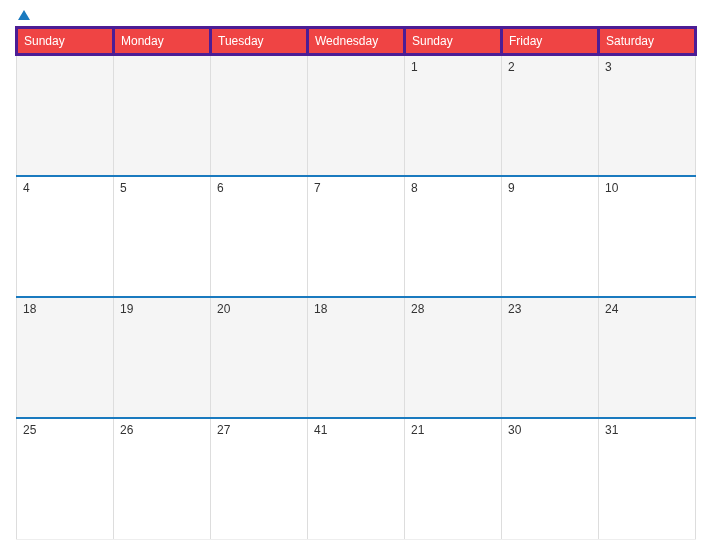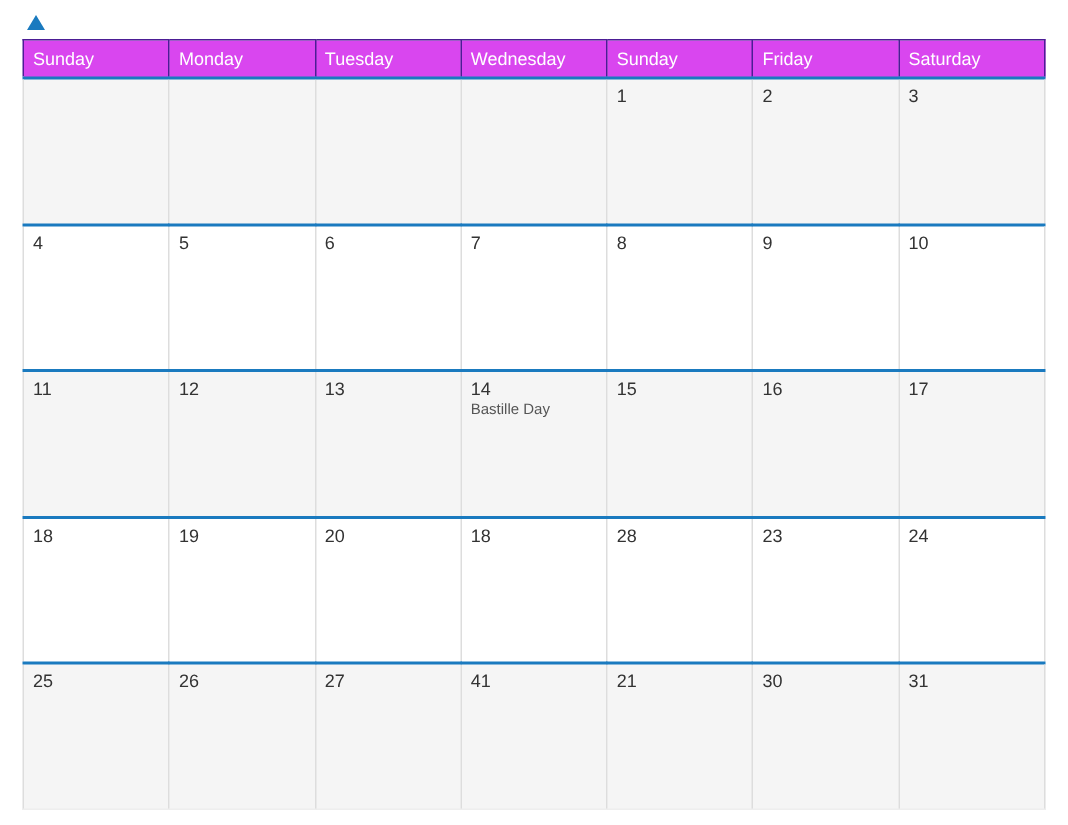--- a/index.html
+++ b/index.html
@@ -62,27 +62,27 @@
       color: #333;
       text-align: right;
       min-width: 60px;
     }
     .calendar-table {
       width: 100%;
       border-collapse: collapse;
       flex: 1;
     }
     .calendar-table thead tr th {
-      background-color: #d946ef;
+      background-color: #ef4444;
       color: white;
       font-size: 12px;
       font-weight: normal;
       padding: 5px 6px;
       text-align: left;
-      border: 1px solid #4c1d95;
+      border: 3px solid #4c1d95;
     }
     .calendar-table tbody tr {
       border-top: 2px solid #1a7abf;
     }
     .calendar-table tbody tr td {
       border-left: 1px solid #ddd;
       border-right: 1px solid #ddd;
       border-bottom: 1px solid #eee;
       vertical-align: top;
       padding: 4px 6px;
@@ -170,44 +170,20 @@
           </td>
           <td>
             <span class="day-number">9</span>
           </td>
           <td>
             <span class="day-number">10</span>
           </td>
         </tr>
         <tr>
           <td>
-            <span class="day-number">11</span>
-          </td>
-          <td>
-            <span class="day-number">12</span>
-          </td>
-          <td>
-            <span class="day-number">13</span>
-          </td>
-          <td>
-            <span class="day-number">14</span>
-            <span class="day-event">Bastille Day</span>
-          </td>
-          <td>
-            <span class="day-number">15</span>
-          </td>
-          <td>
-            <span class="day-number">16</span>
-          </td>
-          <td>
-            <span class="day-number">17</span>
-          </td>
-        </tr>
-        <tr>
-          <td>
             <span class="day-number">18</span>
           </td>
           <td>
             <span class="day-number">19</span>
           </td>
           <td>
             <span class="day-number">20</span>
           </td>
           <td>
             <span class="day-number">18</span>

